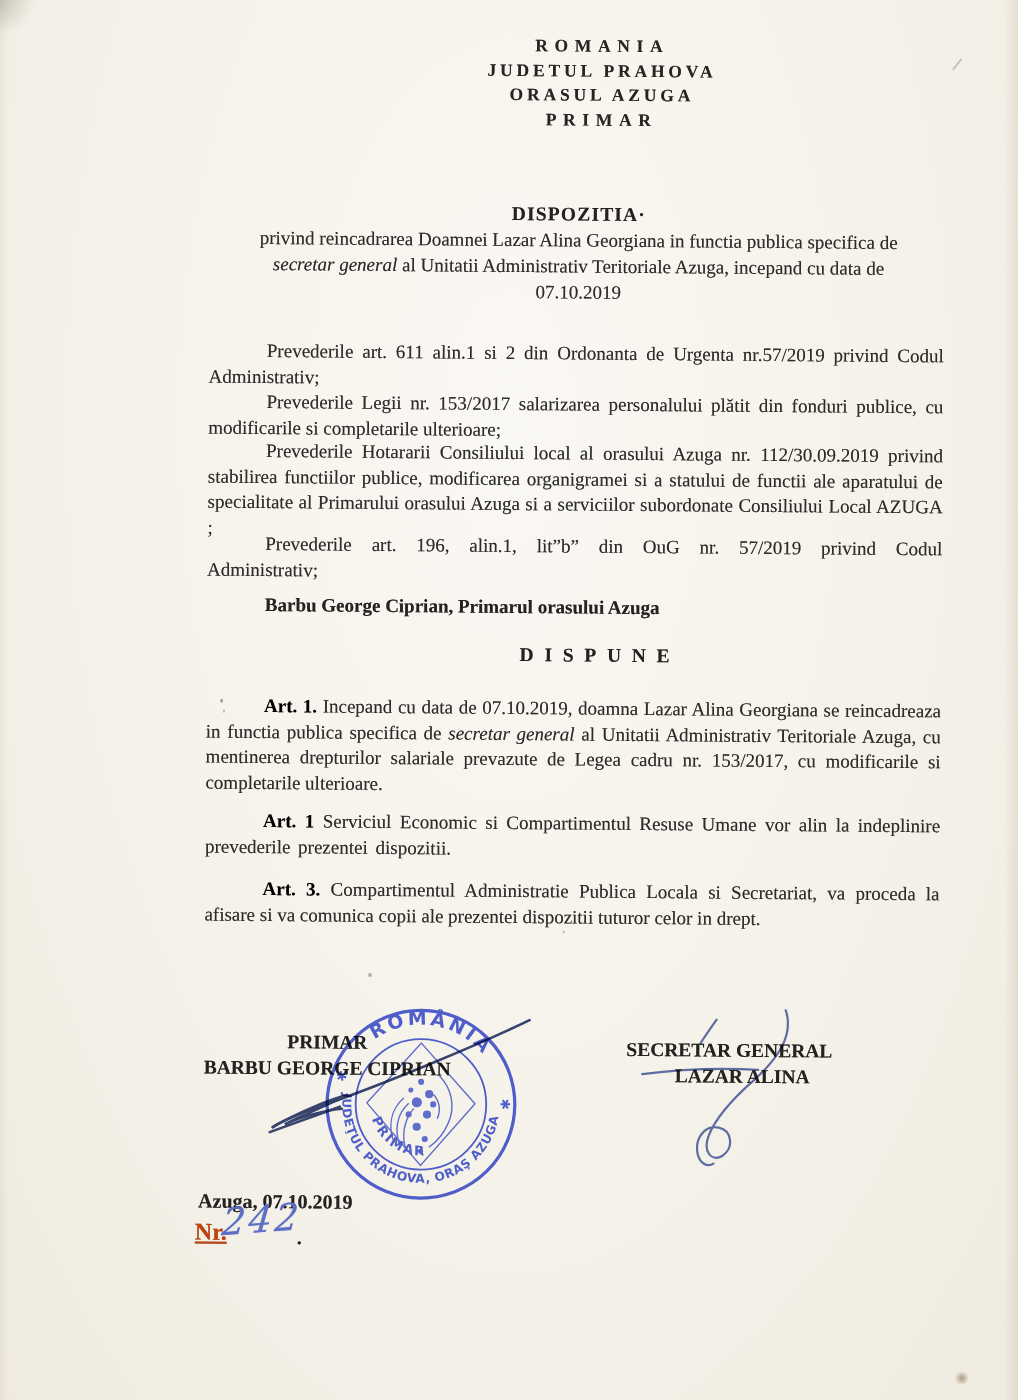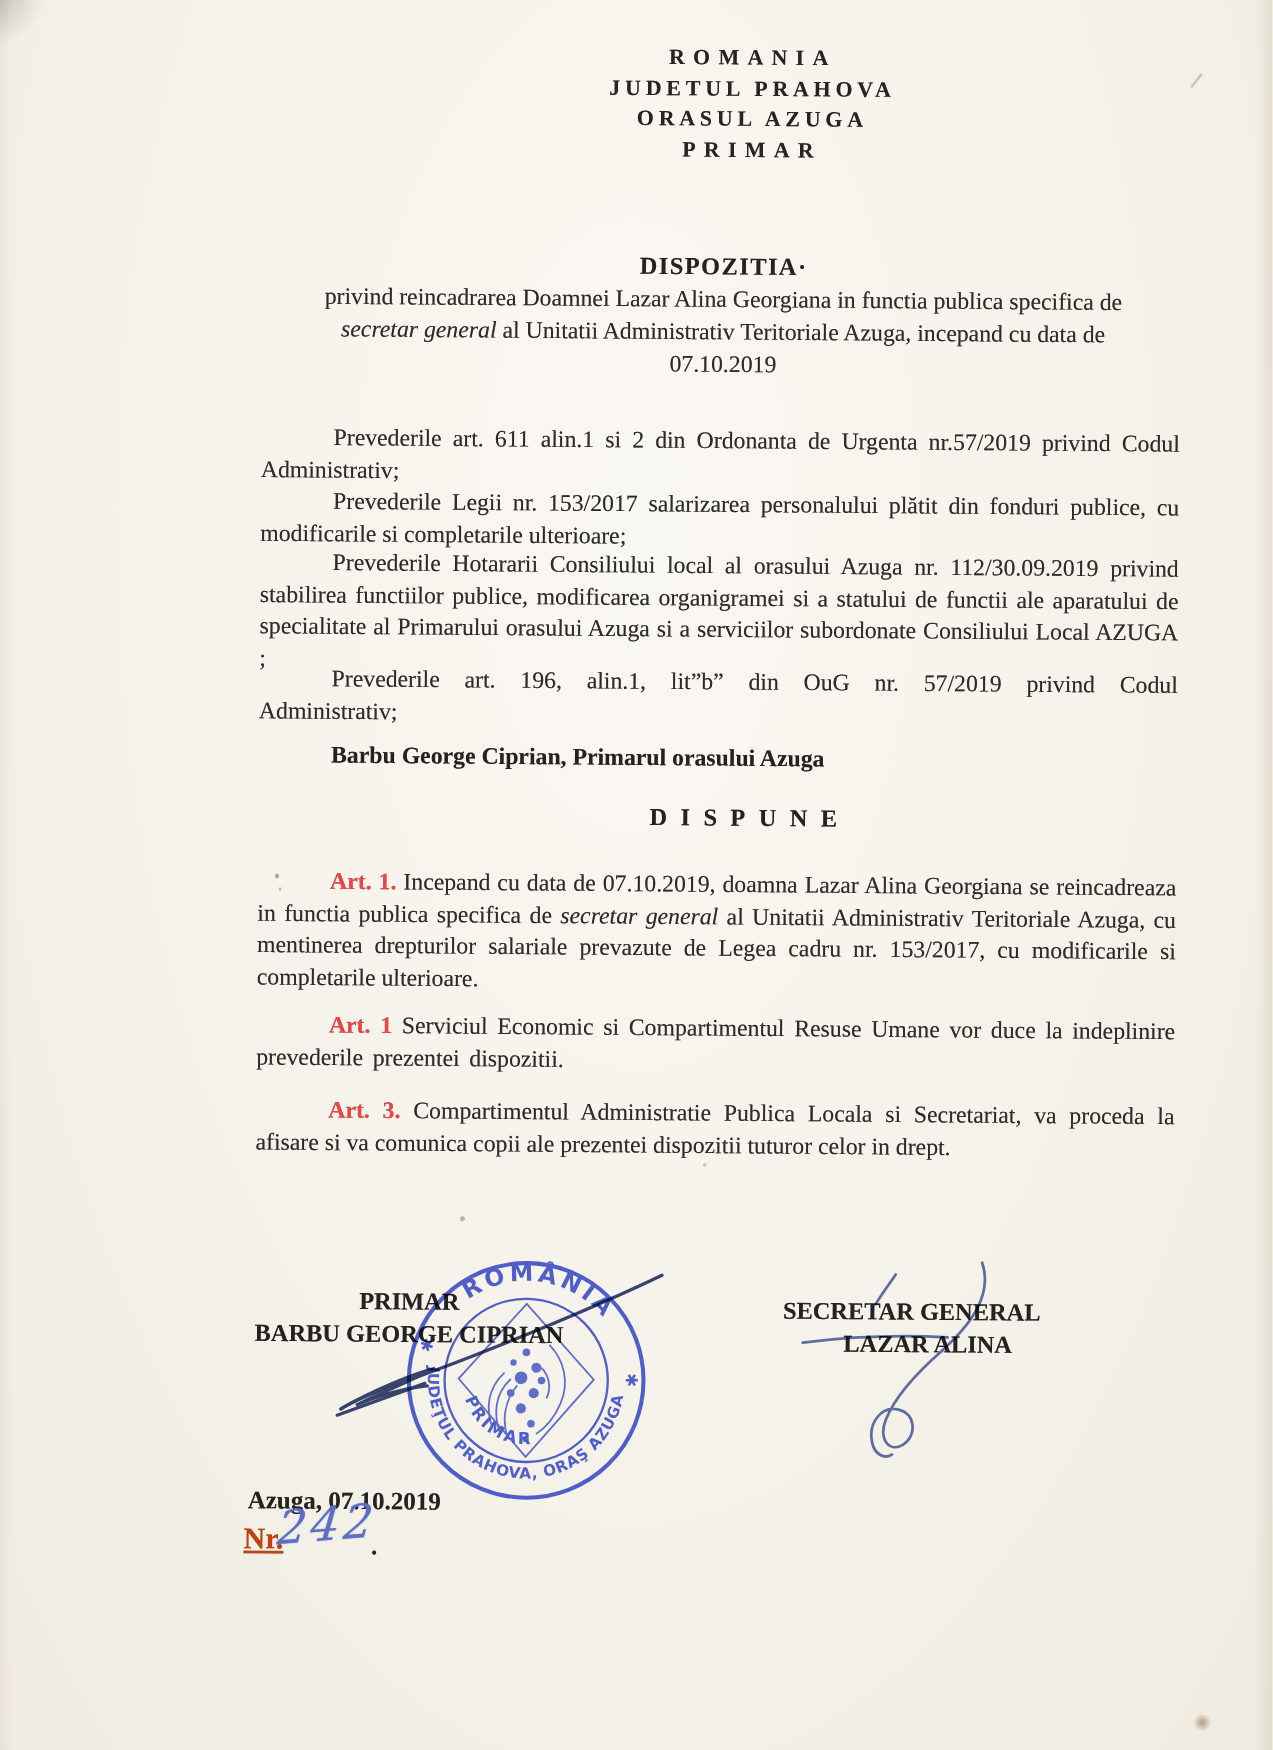--- a/index.html
+++ b/index.html
@@ -24,21 +24,21 @@
 
   .title-block { position:absolute; left:200px; top:201px; width:752px; text-align:center;
     font-size:19px; line-height:26px; }
   .title-heading { font-weight:bold; font-size:19.5px; letter-spacing:0.06em; color:#242321; }
   .italic { font-style:italic; }
 
   .body-col { position:absolute; left:207px; width:735px; font-size:19px; line-height:25.5px; }
   .para { text-align:justify; text-indent:58px; }
   .p4 { word-spacing:10px; }
   .a2 { word-spacing:3px; }
-  .bold { font-weight:bold; color:#ef4444; }
+  .bold { font-weight:bold; color:#000000; }
 
   .issuer { position:absolute; left:207px; top:596px; width:735px; font-weight:bold;
     font-size:19px; text-indent:58px; color:#242321; }
   .dispune { position:absolute; left:207px; top:644px; width:735px; text-align:center;
     padding-left:52px; font-weight:bold; font-size:19.5px; letter-spacing:0.55em; color:#242321; }
 
   .sig-left { position:absolute; left:203px; top:1031px; width:256px; text-align:center;
     font-weight:bold; font-size:19.5px; line-height:26px; color:#242321; }
   .sig-right { position:absolute; left:618px; top:1036px; width:230px; text-align:center;
     font-weight:bold; font-size:19.5px; line-height:26px; color:#242321; }
@@ -96,21 +96,21 @@
   </div>
 
   <div class="issuer txt">Barbu George Ciprian, Primarul orasului Azuga</div>
 
   <div class="dispune txt">DISPUNE</div>
 
   <div class="body-col txt" style="top:695px">
     <p class="para"><span class="bold">Art. 1.</span><span> Incepand cu data de 07.10.2019, doamna Lazar Alina Georgiana se reincadreaza in functia publica specifica de </span><span class="italic">secretar general</span><span> al Unitatii Administrativ Teritoriale Azuga, cu mentinerea drepturilor salariale prevazute de Legea cadru nr. 153/2017, cu modificarile si completarile ulterioare.</span></p>
   </div>
   <div class="body-col txt" style="top:810px">
-    <p class="para a2"><span class="bold">Art. 1</span><span> Serviciul Economic si Compartimentul Resuse Umane vor duce la indeplinire prevederile prezentei dispozitii.</span></p>
+    <p class="para a2"><span class="bold">Art. 1</span><span> Serviciul Economic si Compartimentul Resuse Umane vor alin la indeplinire prevederile prezentei dispozitii.</span></p>
   </div>
   <div class="body-col txt" style="top:878px">
     <p class="para"><span class="bold">Art. 3.</span><span> Compartimentul Administratie Publica Locala si Secretariat, va proceda la afisare si va comunica copii ale prezentei dispozitii tuturor celor in drept.</span></p>
   </div>
 
   <div class="sig-left txt">
     <div>PRIMAR</div>
     <div>BARBU GEORGE CIPRIAN</div>
   </div>
   <div class="sig-right txt">

